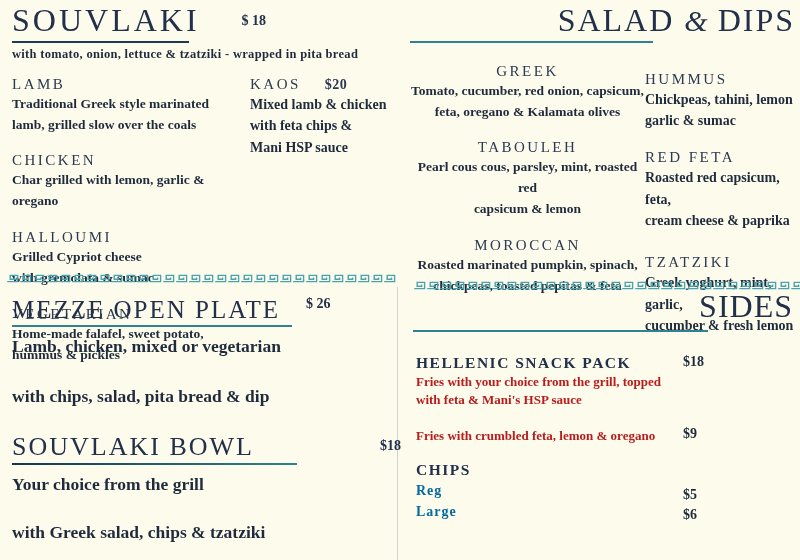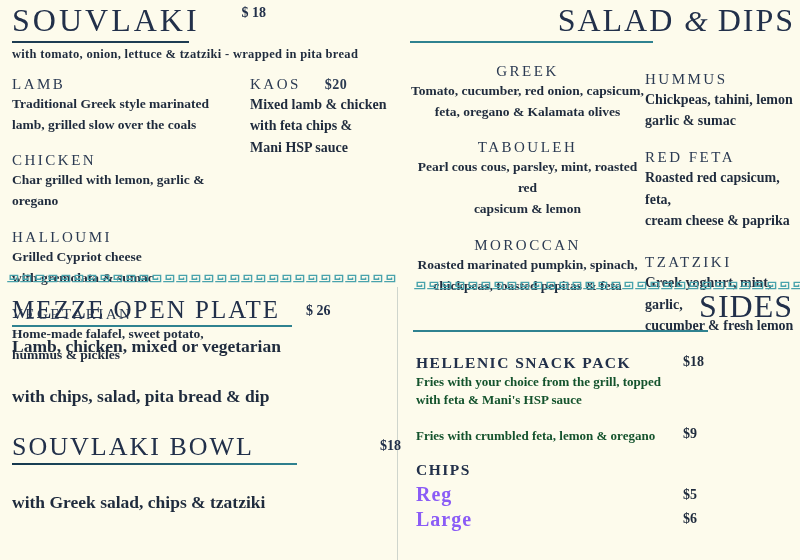--- a/index.html
+++ b/index.html
@@ -16,21 +16,21 @@
   .big-title{
     font-size:32px; letter-spacing:3px; line-height:1.05;
     color:#22304a; font-weight:400; white-space:nowrap;text-align:right;
   }
   .mid-title{
     font-size:25px; letter-spacing:2px; line-height:1.1;
     color:#22304a; font-weight:400; white-space:nowrap;
   }
   .amp{font-style:italic; letter-spacing:0; font-size:30px;}
   .head-row{display:flex; align-items:flex-start;}
-  .head-price{font-size:14px; font-weight:700; color:#22304a; margin-top:1px;}
+  .head-price{font-size:14px; font-weight:700; color:#22304a; margin-top:9px;}
   .rule{height:2px; margin-top:3px;}
   .rule-navy{background:#1d3c52;}
   .rule-teal{background:#2f8290;}
   .rule-fade{background:linear-gradient(to right,#16374d,#2f8290);}
   
   .subtitle{font-size:12.5px; font-weight:700; color:#1f2b3d; margin-top:4px; letter-spacing:0.3px;}
   .cols{display:flex; margin-top:14px;}
   .item{margin-bottom:17px;}
   .item-name{
     font-size:15px; letter-spacing:2.5px; color:#2b3a52;
@@ -43,23 +43,23 @@
   }
   
   .gk-strip{position:absolute; height:9px;}
   .vline{position:absolute; width:1px; background:rgba(90,115,125,0.28);}
   
   .plate-line{font-size:17.5px; font-weight:700; color:#1f2b3d;}
   
   .srow{display:flex; align-items:flex-start;}
   .scol-name{width:267px;}
   .sname{font-size:15.5px; font-weight:700; letter-spacing:1.5px; color:#22304a; white-space:nowrap;}
-  .sdesc{font-size:13px; font-weight:700; color:#14532d; line-height:1.45; white-space:pre-line; margin-top:1px;}
+  .sdesc{font-size:13px; font-weight:700; color:#b91c1c; line-height:1.45; white-space:pre-line; margin-top:1px;}
   .sprice{font-size:14px; font-weight:700; color:#1f2b3d;}
-  .opt-label{font-size:20px; font-weight:700; letter-spacing:1px; color:#8b5cf6; line-height:1.25;}
+  .opt-label{font-size:14px; font-weight:700; letter-spacing:1px; color:#0369a1; line-height:1.25;}
 </style>
 </head>
 <body>
 
 <svg width="0" height="0" style="position:absolute" aria-hidden="true">
   <defs>
     <pattern id="gk" width="13" height="9" patternUnits="userSpaceOnUse">
       <path d="M1.2,7.6 H11.6 V1.4 H4.2 V5.2 H8.6 V3.4" fill="none" stroke="#49a3ac" stroke-width="1.4"></path>
     </pattern>
   </defs>
@@ -169,34 +169,35 @@
   <div class="vline" style="left:397px; top:287px; height:273px;"></div>
 
   <div class="quad" style="left:12px; top:296px; width:378px;">
 
     <div>
       <div class="head-row">
         <div>
           <div class="mid-title">MEZZE OPEN PLATE</div>
           <div class="rule rule-teal" style="width:280px; margin-top:1px;"></div>
         </div>
-        <div class="head-price" style="margin-left:14px; margin-top:7px;">$ 26</div>
+        <div class="head-price" style="margin-left:14px; margin-top:0;">$ 26</div>
       </div>
       <div class="plate-line" style="margin-top:9px;">Lamb, chicken, mixed or vegetarian</div>
       <div class="plate-line" style="margin-top:29px;">with chips, salad, pita bread &amp; dip</div>
     </div>
 
     <div style="margin-top:26px;">
       <div class="head-row">
         <div>
           <div class="mid-title" style="font-size:26px;">SOUVLAKI BOWL</div>
           <div class="rule rule-fade" style="width:285px; margin-top:2px;"></div>
         </div>
         <div class="head-price" style="margin-left:83px; margin-top:5px;">$18</div>
       </div>
+      <div class="plate-line" style="margin-top:9px;">Your choice from the grill</div>
       <div class="plate-line" style="margin-top:27px;">with Greek salad, chips &amp; tzatziki</div>
     </div>
   </div>
 
   <div class="quad" style="left:413px; top:290px; width:380px;">
     <div>
       <div class="big-title" style="letter-spacing:1px;">SIDES</div>
       <div class="rule rule-teal" style="width:295px; margin-top:6px;"></div>
     </div>
 

